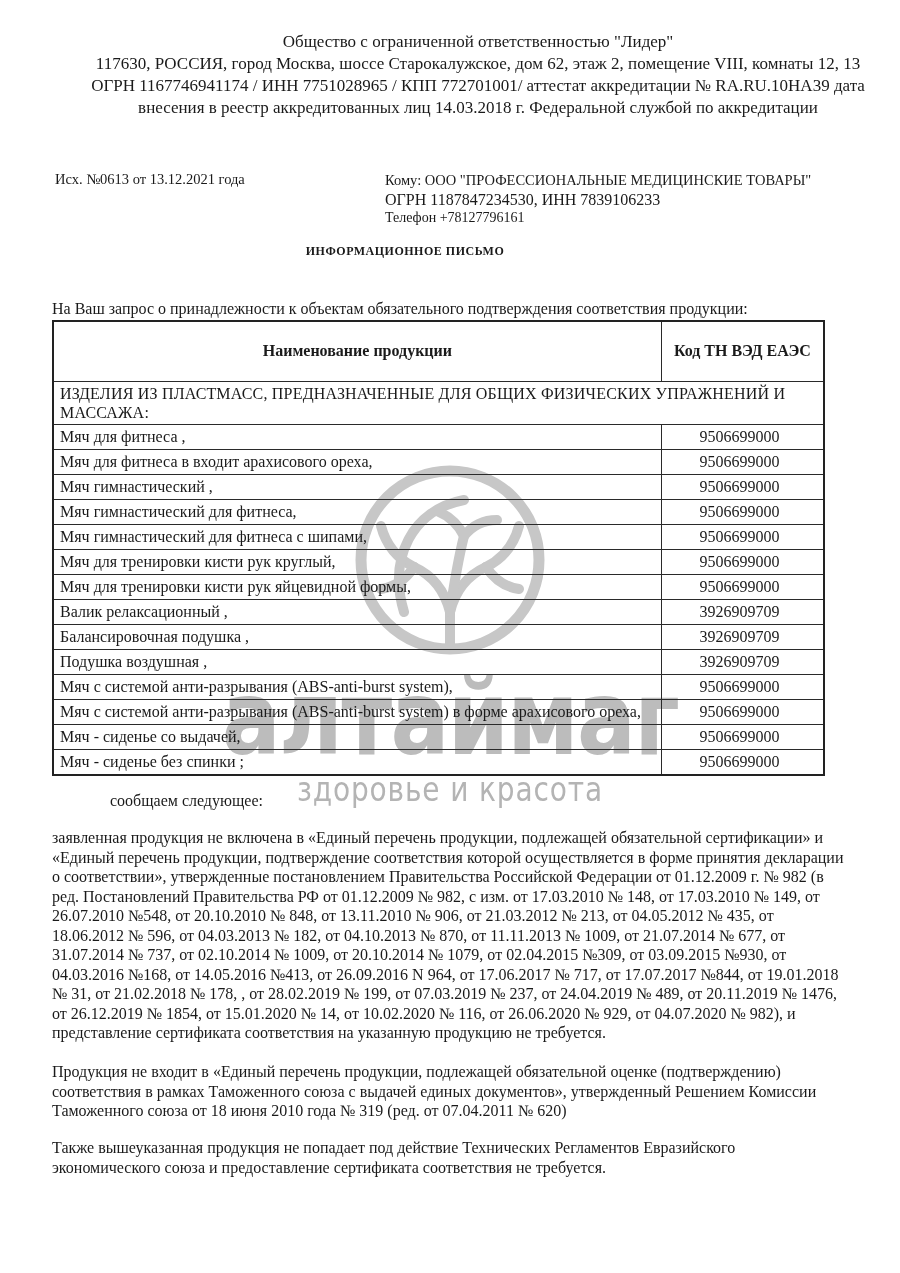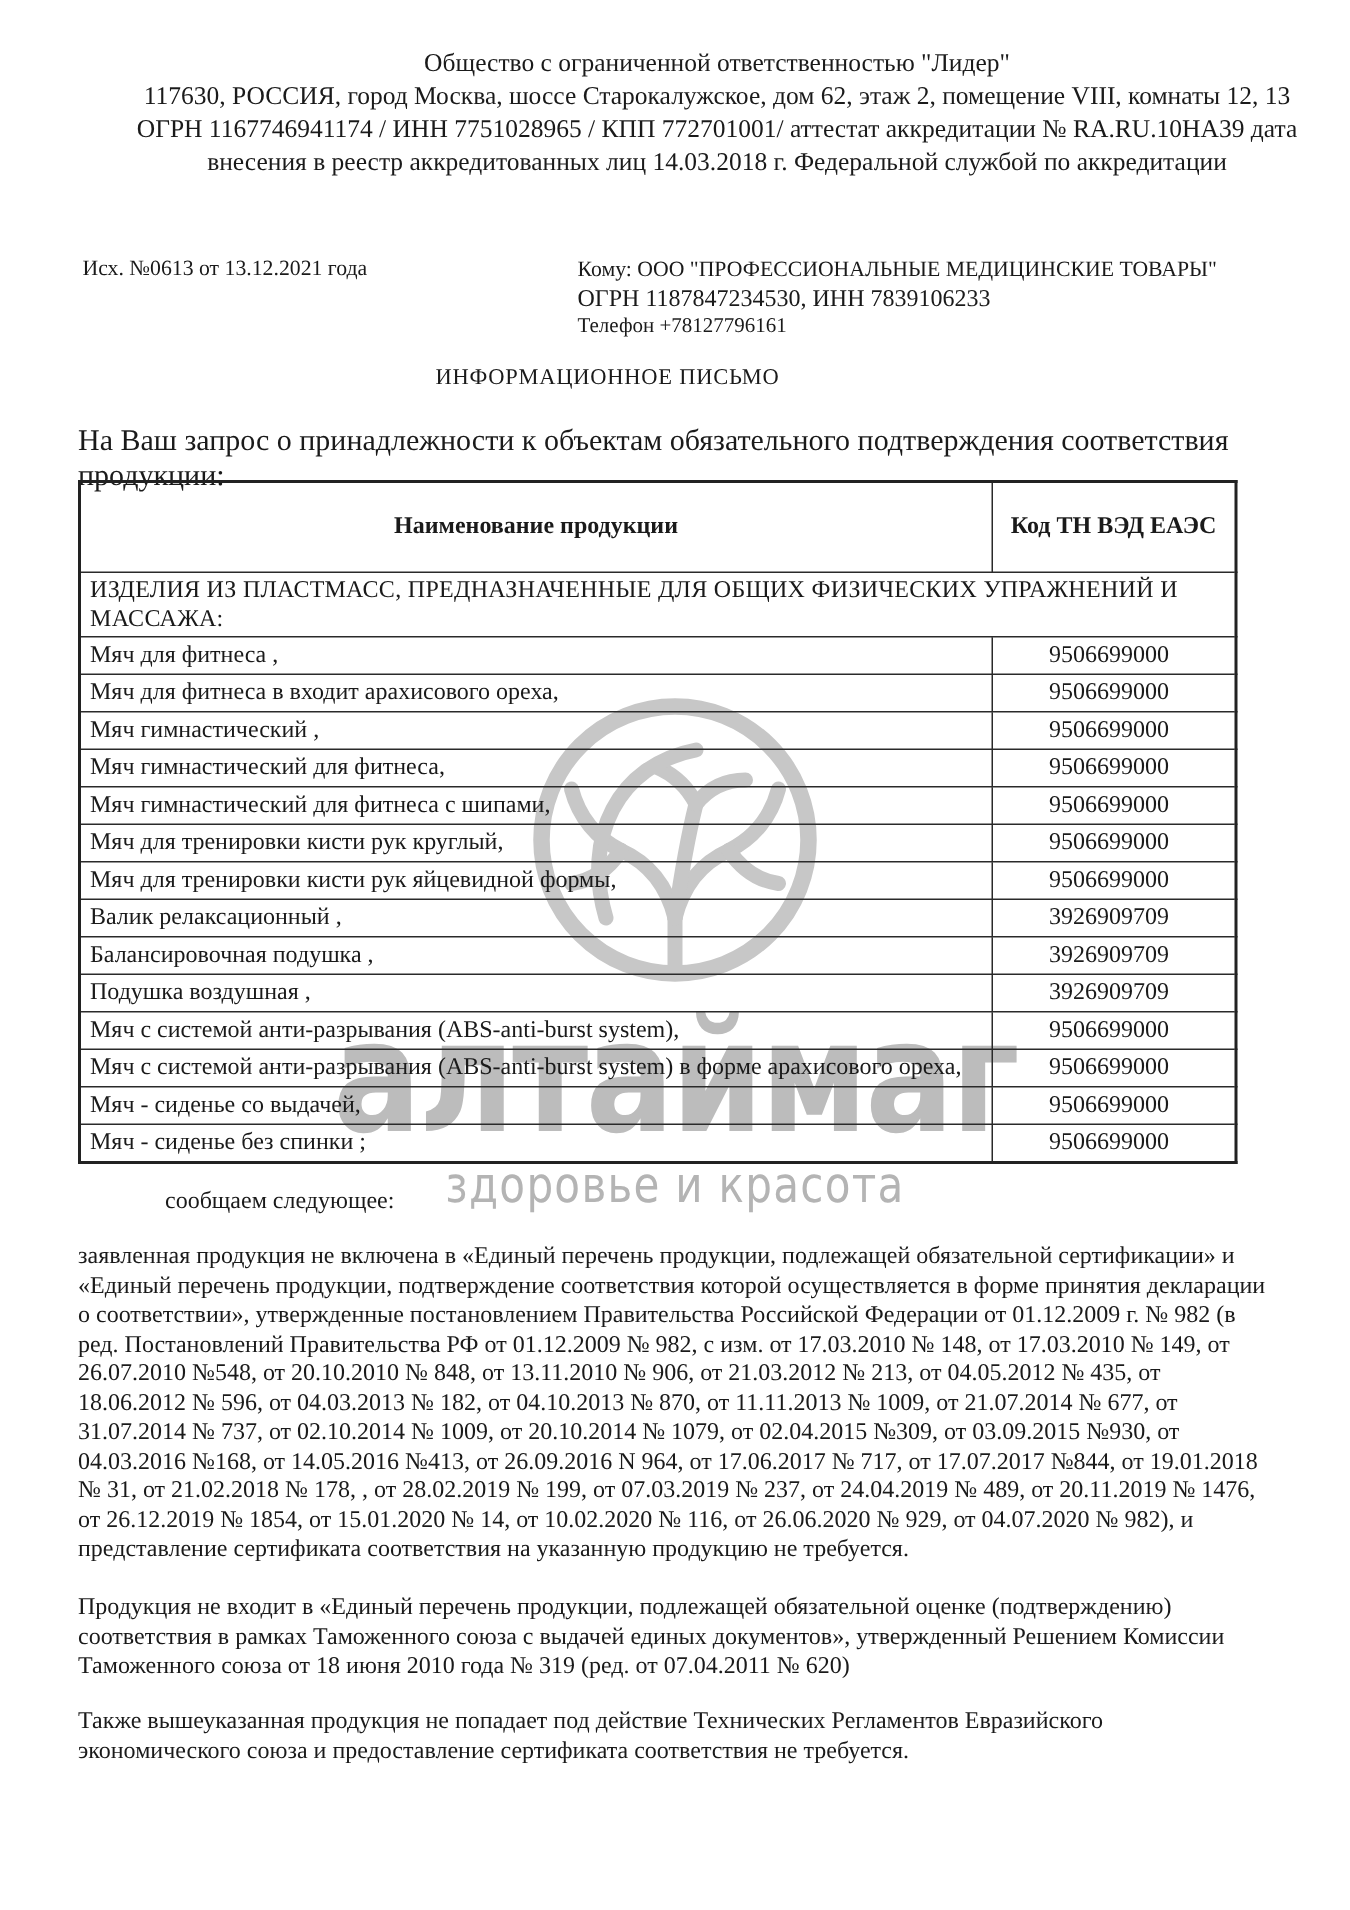--- a/index.html
+++ b/index.html
@@ -28,23 +28,23 @@
     position:absolute;left:0;top:31px;width:900px;text-align:center;
     font-size:17px;line-height:22px;padding-left:28px;
   }
   .outgoing{position:absolute;left:55px;top:171px;font-size:14.5px;}
   .recipient{position:absolute;left:385px;top:171px;}
   .recipient .r1{font-size:14.5px;line-height:19px;}
   .recipient .r2{font-size:16px;line-height:19px;}
   .recipient .r3{font-size:14px;line-height:17px;}
   .doc-title{
     position:absolute;left:0;top:244px;width:810px;text-align:center;
-    font-size:15px;font-weight:normal;letter-spacing:.5px;
+    font-size:12px;font-weight:bold;letter-spacing:.5px;
   }
-  .intro{position:absolute;left:52px;top:283px;width:800px;font-size:20px;}
+  .intro{position:absolute;left:52px;top:300px;width:800px;font-size:16px;}
   table.products{
     position:absolute;left:52px;top:320px;width:773px;
     border-collapse:collapse;background:transparent;
     font-size:16px;
   }
   table.products th,table.products td{border:1px solid #2a2a2a;}
   table.products{border:2px solid #222;}
   th.h-name,th.h-code{
     height:38px;vertical-align:top;padding-top:20px;font-size:16px;font-weight:bold;
     text-align:center;

